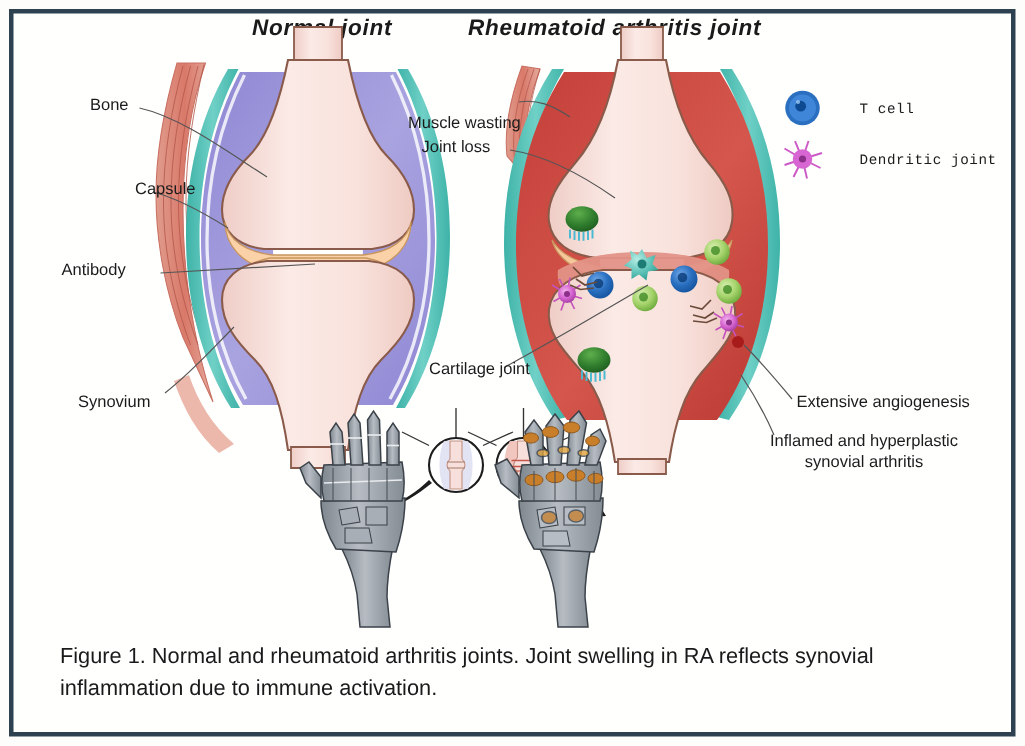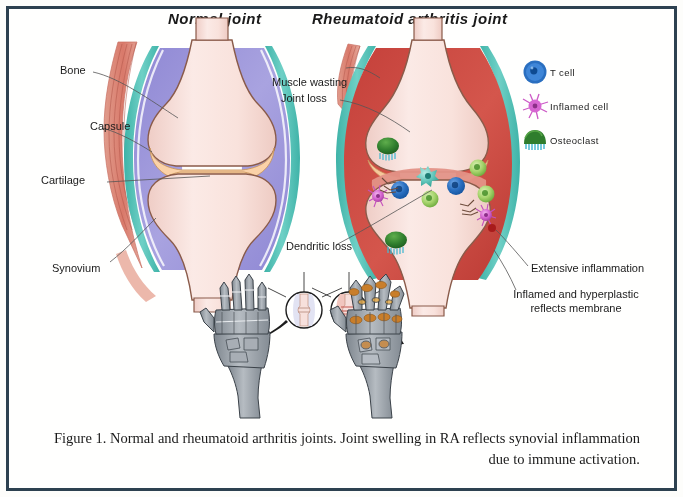--- a/index.html
+++ b/index.html
@@ -67,35 +67,35 @@
   }
   .legend-swatch {
     width: 30px;
     height: 30px;
     flex: 0 0 30px;
     display: flex;
     align-items: center;
     justify-content: center;
   }
   .legend-label {
-    margin-left: 0;
+    margin-left: 23px;
     font-size: 9.5px;
     color: #1b1b1b;
-    font-family: Liberation Sans, sans-serif;
+    font-family: Liberation Mono, monospace;
     letter-spacing: 0.4px;
     white-space: nowrap;
   }
   
   #caption {
     position: absolute;
     left: 40px;
     top: 428px;
     width: 600px;
-    text-align: right;
-    font-family: Liberation Serif, serif;
+    text-align: left;
+    font-family: Liberation Sans, sans-serif;
     font-size: 14.5px;
     color: #1a1a1a;
     line-height: 1.45;
   }
   svg { display: block; overflow: visible; }
 </style>
 </head>
 <body>
 
 <div id="figure-root">
@@ -489,29 +489,29 @@
       </g>
       <g fill="#c97e2a" opacity="0.75">
         <ellipse cx="366" cy="345" rx="5" ry="4"></ellipse>
         <ellipse cx="384" cy="344" rx="5" ry="4"></ellipse>
       </g>
     </g>
   </svg>
 
   <div class="anno" style="left:60px; top:64px;">Bone</div>
   <div class="anno" style="left:46px; top:120px;margin-left:44px;">Capsule</div>
-  <div class="anno" style="left:41px; top:174px;">Cartilage</div>
+  <div class="anno" style="left:41px; top:174px;">Antibody</div>
   <div class="anno" style="left:52px; top:262px;">Synovium</div>
 
   <div class="anno" style="left:272px; top:60px;margin-top:16px;">Muscle wasting</div>
   <div class="anno" style="left:281px; top:92px;">Joint loss</div>
-  <div class="anno" style="left:286px; top:240px;">Dendritic loss</div>
-
-  <div class="anno" style="left:531px; top:262px;">Extensive  inflammation</div>
-  <div class="anno center" style="left:510px; top:288px; width:132px;">Inflamed and hyperplastic reflects membrane</div>
+  <div class="anno" style="left:286px; top:240px;">Cartilage joint</div>
+
+  <div class="anno" style="left:531px; top:262px;">Extensive  angiogenesis</div>
+  <div class="anno center" style="left:510px; top:288px; width:132px;">Inflamed and hyperplastic synovial arthritis</div>
 
   <div id="legend">
 
     <div class="legend-row">
       <span class="legend-swatch">
         <svg width="26" height="26" viewBox="-13 -13 26 26">
           <circle r="11.5" fill="#2a6fc0"></circle>
           <circle r="9" fill="#3f86d8"></circle>
           <circle r="3.6" cx="-1.2" cy="-1.2" fill="#0e4a91"></circle>
           <circle r="1.4" cx="-3" cy="-4" fill="#9ec8f2" opacity="0.8"></circle>
@@ -532,39 +532,21 @@
               <line x1="0" y1="0" x2="3" y2="13"></line>
             <line x1="0" y1="0" x2="12" y2="6"></line>
               <line x1="0" y1="0" x2="13" y2="-4"></line>
             <line x1="0" y1="0" x2="4" y2="-12"></line>
               <line x1="0" y1="0" x2="-5" y2="-12"></line>
           </g>
           <circle r="6.5" fill="#d765d2"></circle>
           <circle r="2.4" fill="#8c2f88"></circle>
         </svg>
       </span>
-      <span class="legend-label">Inflamed  cell</span>
+      <span class="legend-label">Dendritic  joint</span>
     </div>
 
-    <div class="legend-row">
-      <span class="legend-swatch">
-        <svg width="28" height="24" viewBox="-14 -12 28 24">
-          <path d="M-11,4 C-11,-6 -6,-10 0,-10 C6,-10 11,-6 11,4 Z" fill="#2f7d2d"></path>
-          <path d="M-10,-2 C-8,-7 -4,-9 0,-9 C3,-9 6,-7 7,-4" fill="none" stroke="#5fae4c" stroke-width="1.6" opacity="0.8"></path>
-          <g stroke="#49b9d0" stroke-width="1.5">
-            <line x1="-9" y1="4" x2="-9" y2="9"></line>
-              <line x1="-6" y1="4" x2="-6" y2="10"></line>
-            <line x1="-3" y1="4" x2="-3" y2="10"></line>
-              <line x1="0" y1="4" x2="0" y2="10"></line>
-            <line x1="3" y1="4" x2="3" y2="10"></line>
-              <line x1="6" y1="4" x2="6" y2="10"></line>
-            <line x1="9" y1="4" x2="9" y2="9"></line>
-          </g>
-        </svg>
-      </span>
-      <span class="legend-label">Osteoclast</span>
-    </div>
 
   </div>
 
   <div id="caption">Figure 1. Normal and rheumatoid arthritis joints. Joint swelling in RA reflects synovial inflammation due to immune activation.</div>
 
 </div>
 
 </body></html>

